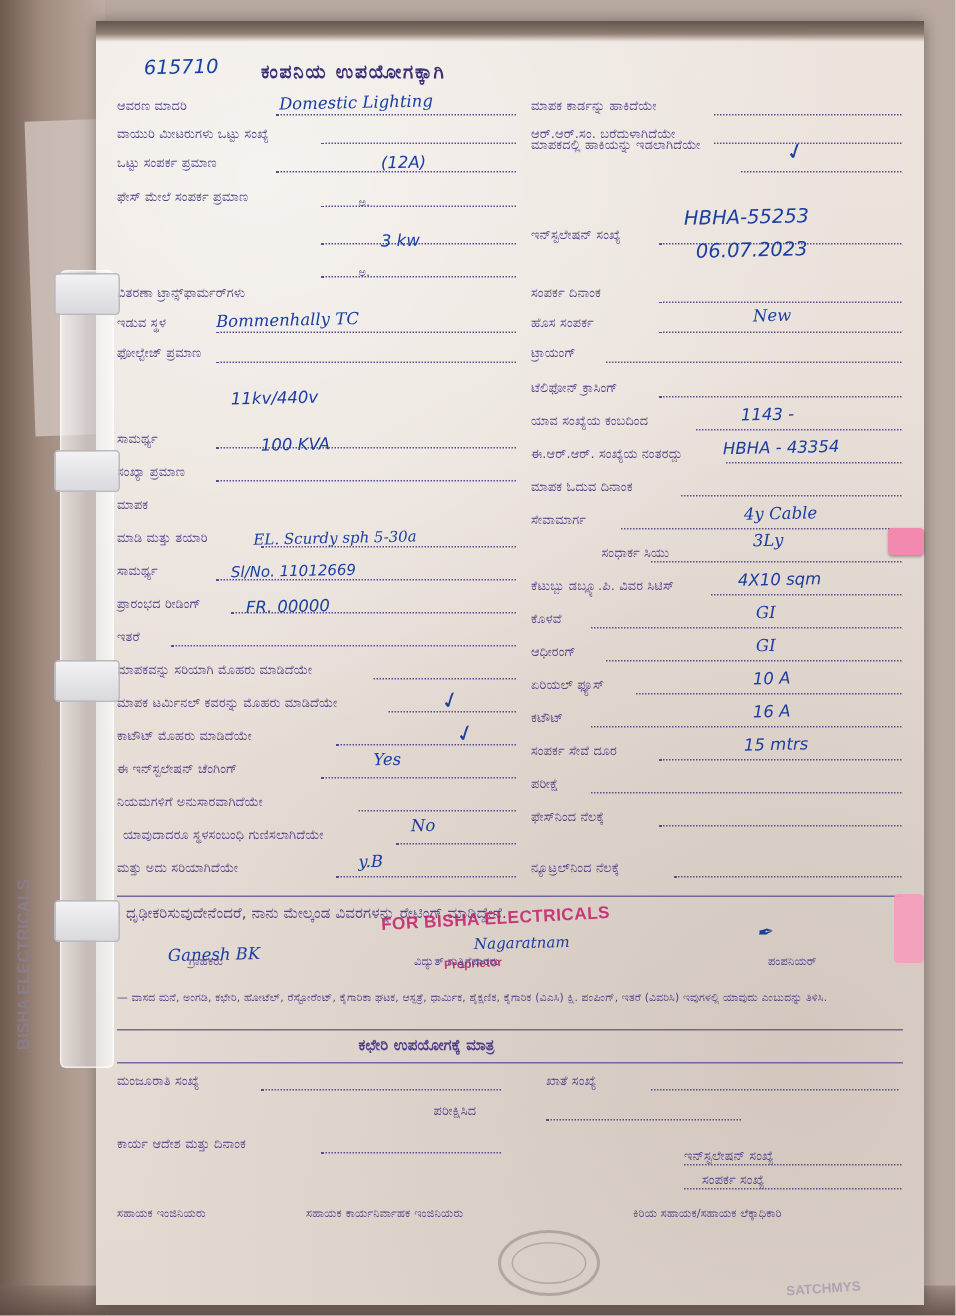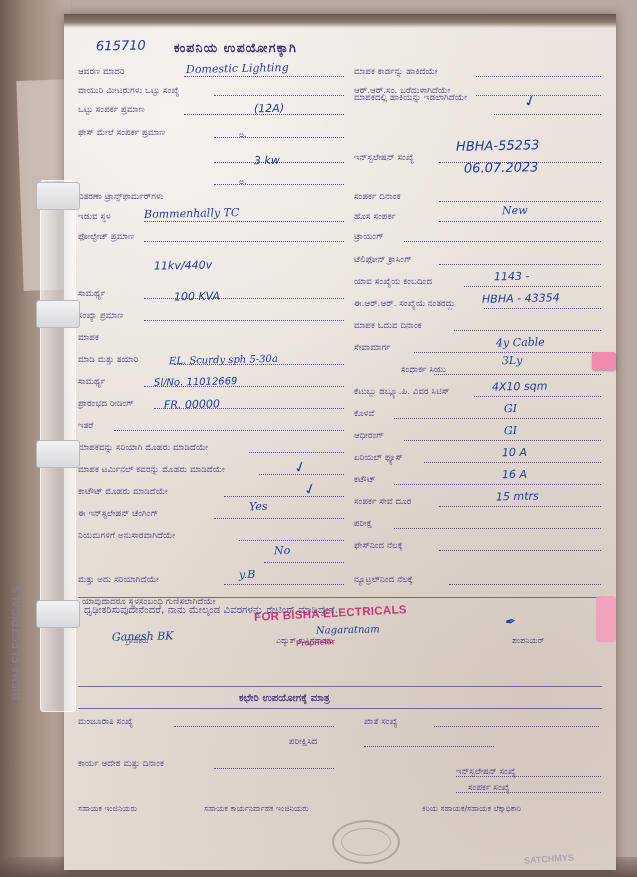--- a/index.html
+++ b/index.html
@@ -160,21 +160,21 @@
   <div class="p" style="left:14px;top:318px;">ಮಾಪಕ</div>
   <div class="p" style="left:14px;top:340px;">ಮಾಡಿ ಮತ್ತು ತಯಾರಿ</div>
   <div class="p" style="left:14px;top:362px;">ಸಾಮರ್ಥ್ಯ</div>
   <div class="p" style="left:14px;top:384px;">ಪ್ರಾರಂಭದ ರೀಡಿಂಗ್</div>
   <div class="p" style="left:14px;top:406px;">ಇತರೆ</div>
   <div class="p" style="left:14px;top:428px;">ಮಾಪಕವನ್ನು ಸರಿಯಾಗಿ ಮೊಹರು ಮಾಡಿದೆಯೇ</div>
   <div class="p" style="left:14px;top:450px;">ಮಾಪಕ ಟರ್ಮಿನಲ್ ಕವರನ್ನು ಮೊಹರು ಮಾಡಿದೆಯೇ</div>
   <div class="p" style="left:14px;top:472px;">ಕಾಟೌಟ್ ಮೊಹರು ಮಾಡಿದೆಯೇ</div>
   <div class="p" style="left:14px;top:494px;">ಈ ಇನ್‌ಸ್ಟಲೇಷನ್ ಚೆಂಗಿಂಗ್</div>
   <div class="p" style="left:14px;top:516px;">ನಿಯಮಗಳಿಗೆ ಅನುಸಾರವಾಗಿದೆಯೇ</div>
-  <div class="p" style="left:18px;top:538px;margin-top:44px;">ಯಾವುದಾದರೂ ಸ್ಥಳಸಂಬಂಧಿ ಗುಣಿಸಲಾಗಿದೆಯೇ</div>
+  <div class="p" style="left:18px;top:538px;">ಯಾವುದಾದರೂ ಸ್ಥಳಸಂಬಂಧಿ ಗುಣಿಸಲಾಗಿದೆಯೇ</div>
   <div class="p" style="left:14px;top:560px;">ಮತ್ತು ಅದು ಸರಿಯಾಗಿದೆಯೇ</div>
 
   <div class="dots" style="left:120px;top:62px;width:160px;"></div>
   <div class="dots" style="left:150px;top:81px;width:130px;"></div>
   <div class="dots" style="left:120px;top:100px;width:160px;"></div>
   <div class="dots" style="left:150px;top:123px;width:130px;"></div>
   <div class="dots" style="left:150px;top:148px;width:130px;"></div>
   <div class="dots" style="left:150px;top:170px;width:130px;"></div>
   <div class="dots" style="left:80px;top:207px;width:200px;"></div>
   <div class="dots" style="left:80px;top:227px;width:200px;"></div>
@@ -279,20 +279,21 @@
   <div class="stamp stamp-sub" style="left:232px;top:624px;">Proprietor</div>
 
   <div class="p small" style="left:30px;top:622px;margin-left:32px;">ಗ್ರಾಹಕರು</div>
   <div class="p small" style="left:212px;top:622px;">ವಿದ್ಯುತ್ ಗುತ್ತಿಗೆದಾರರು</div>
   <div class="p small" style="left:448px;top:622px;">ಪಂಪನಿಯರ್</div>
 
   <div class="h" style="left:48px;top:616px;color:#1b3fa0;">Ganesh BK</div>
   <div class="h" style="left:252px;top:610px;font-size:10px;">Nagaratnam</div>
   <div class="h" style="left:440px;top:600px;font-size:13px;transform:rotate(-8deg);">✒</div>
 
+  <div class="p small" style="left:14px;top:646px;font-size:7.2px;white-space:normal;width:524px;">— ವಾಸದ ಮನೆ, ಅಂಗಡಿ, ಕಛೇರಿ, ಹೋಟೆಲ್, ರೆಸ್ಟೋರೆಂಟ್, ಕೈಗಾರಿಕಾ ಘಟಕ, ಆಸ್ಪತ್ರೆ, ಧಾರ್ಮಿಕ, ಶೈಕ್ಷಣಿಕ, ಕೈಗಾರಿಕ (ವಿಎಸಿ) ಕ್ಷಿ. ಪಂಪಿಂಗ್, ಇತರೆ (ವಿವರಿಸಿ) ಇವುಗಳಲ್ಲಿ ಯಾವುದು ಎಂಬುದನ್ನು ತಿಳಿಸಿ.</div>
 
   <div class="sep" style="left:14px;top:672px;width:524px;"></div>
   <div class="p" style="left:175px;top:678px;font-size:10px;font-weight:bold;">ಕಛೇರಿ ಉಪಯೋಗಕ್ಕೆ ಮಾತ್ರ</div>
   <div class="sep" style="left:14px;top:694px;width:524px;"></div>
 
   <div class="p" style="left:14px;top:702px;">ಮಂಜೂರಾತಿ ಸಂಖ್ಯೆ</div>
   <div class="dots" style="left:110px;top:712px;width:160px;"></div>
   <div class="p" style="left:300px;top:702px;">ಖಾತೆ ಸಂಖ್ಯೆ</div>
   <div class="dots" style="left:370px;top:712px;width:165px;"></div>
 

